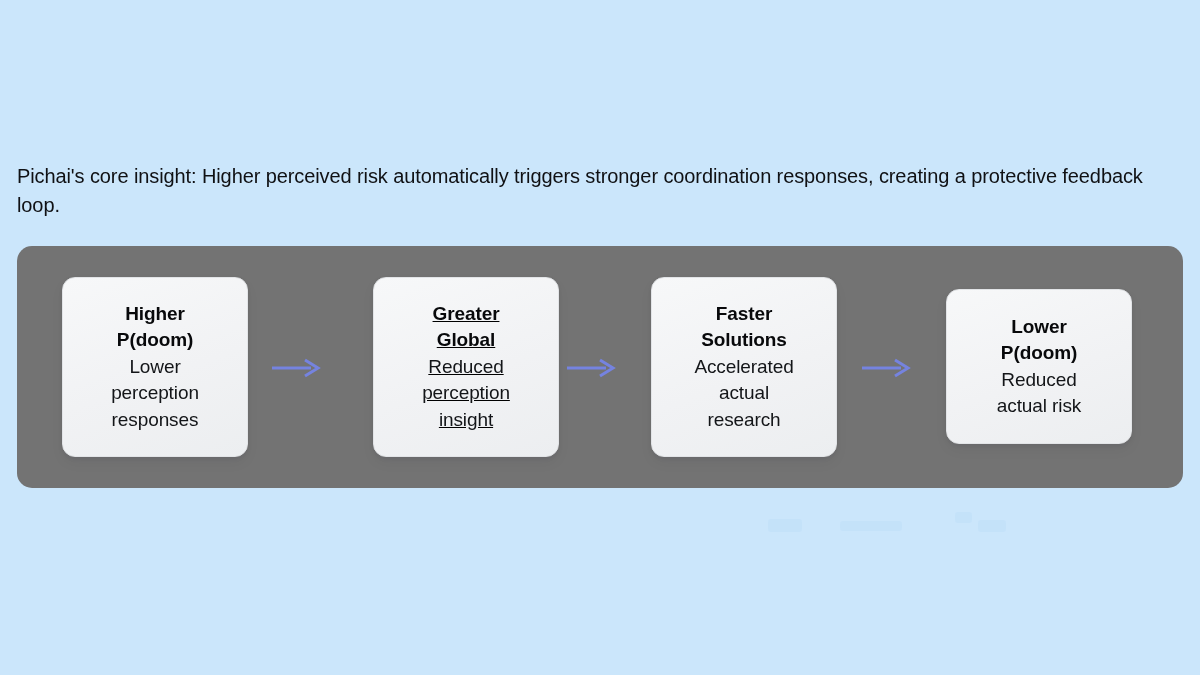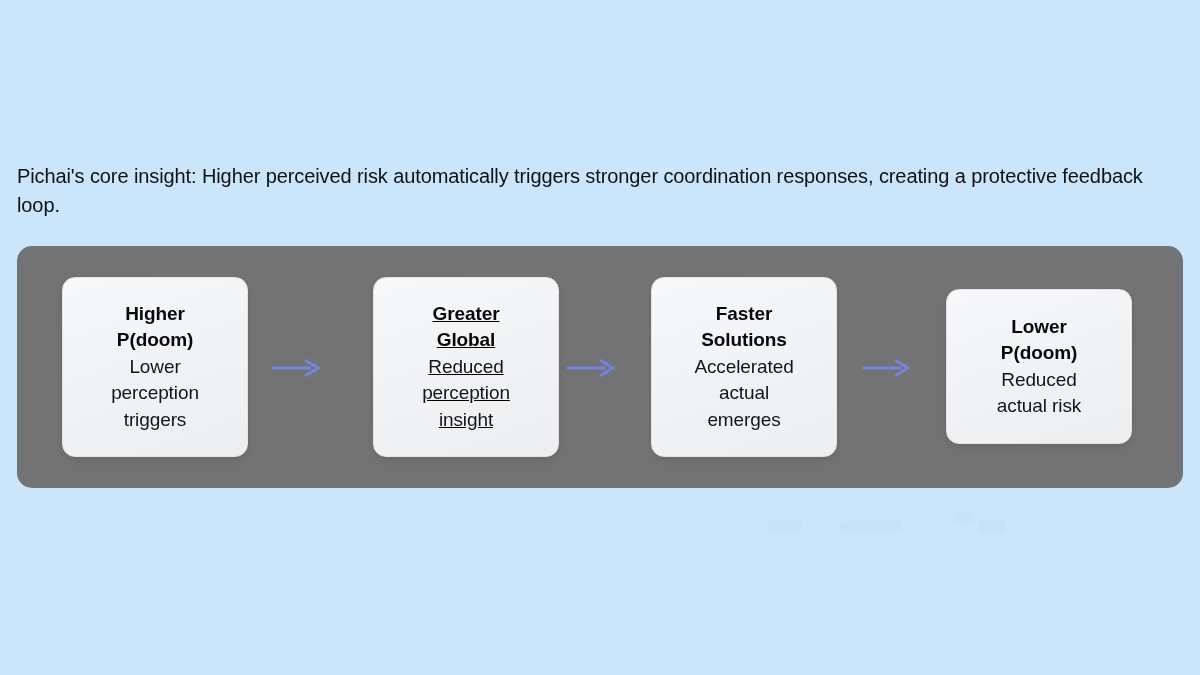--- a/index.html
+++ b/index.html
@@ -125,21 +125,21 @@
   <div class="caption">Pichai's core insight: Higher perceived risk automatically triggers stronger coordination responses, creating a protective feedback loop.</div>
 
   <div class="panel">
     <div class="flow">
 
       <div class="card card-1">
         <div class="title">Higher</div>
         <div class="title">P(doom)</div>
         <div class="body">Lower</div>
         <div class="body">perception</div>
-        <div class="body">triggers</div>
+        <div class="body">responses</div>
       </div>
 
       <div class="arrow arrow-1">
         <svg width="50" height="20" viewBox="0 0 50 20" aria-hidden="true">
           <line x1="1" y1="10" x2="40" y2="10" stroke="#7583e0" stroke-width="3"></line>
           <polyline points="34,2 47,10 34,18" fill="none" stroke="#7583e0" stroke-width="3" stroke-linecap="butt" stroke-linejoin="miter"></polyline>
         </svg>
       </div>
 
       <div class="card card-2">
@@ -155,21 +155,21 @@
           <line x1="1" y1="10" x2="40" y2="10" stroke="#7583e0" stroke-width="3"></line>
           <polyline points="34,2 47,10 34,18" fill="none" stroke="#7583e0" stroke-width="3" stroke-linecap="butt" stroke-linejoin="miter"></polyline>
         </svg>
       </div>
 
       <div class="card card-3">
         <div class="title">Faster</div>
         <div class="title">Solutions</div>
         <div class="body">Accelerated</div>
         <div class="body">actual</div>
-        <div class="body">emerges</div>
+        <div class="body">research</div>
       </div>
 
       <div class="arrow arrow-3">
         <svg width="50" height="20" viewBox="0 0 50 20" aria-hidden="true">
           <line x1="1" y1="10" x2="40" y2="10" stroke="#7583e0" stroke-width="3"></line>
           <polyline points="34,2 47,10 34,18" fill="none" stroke="#7583e0" stroke-width="3" stroke-linecap="butt" stroke-linejoin="miter"></polyline>
         </svg>
       </div>
 
       <div class="card card-4">

